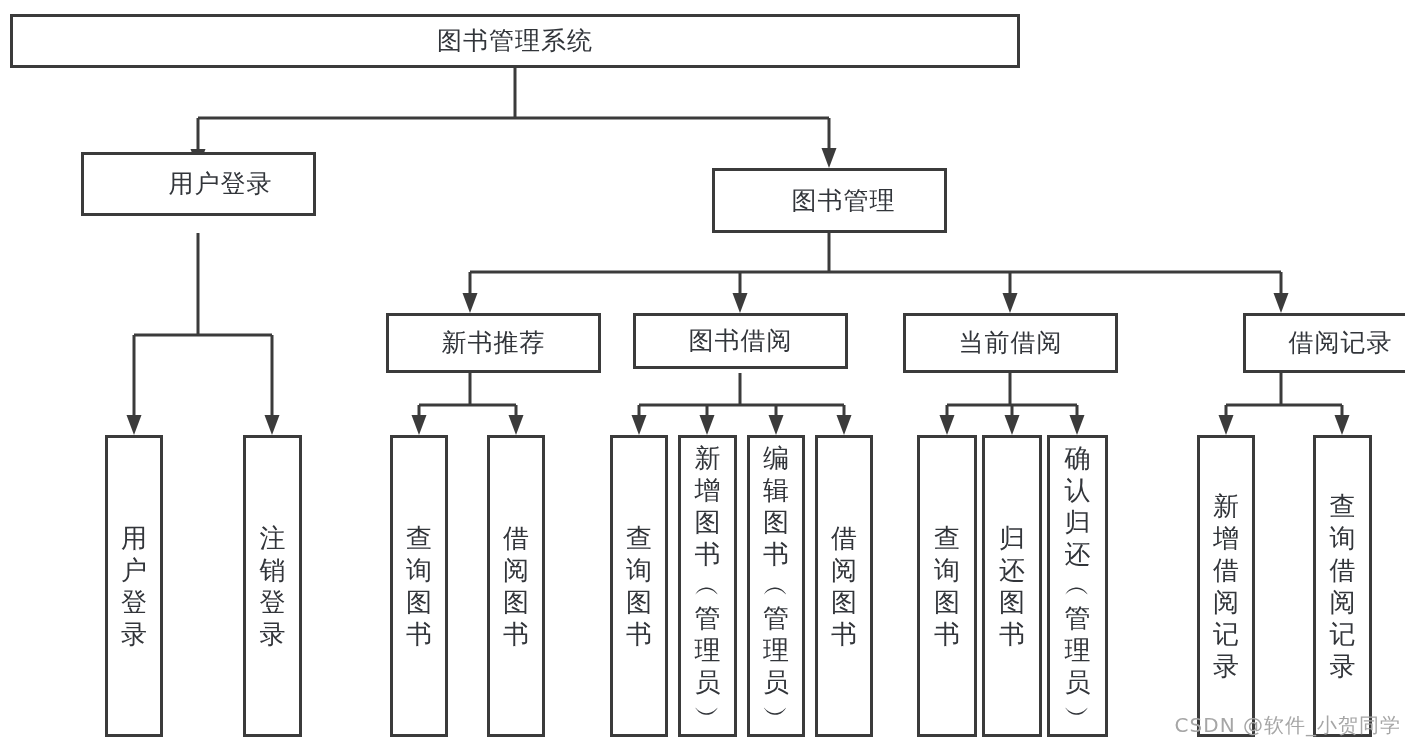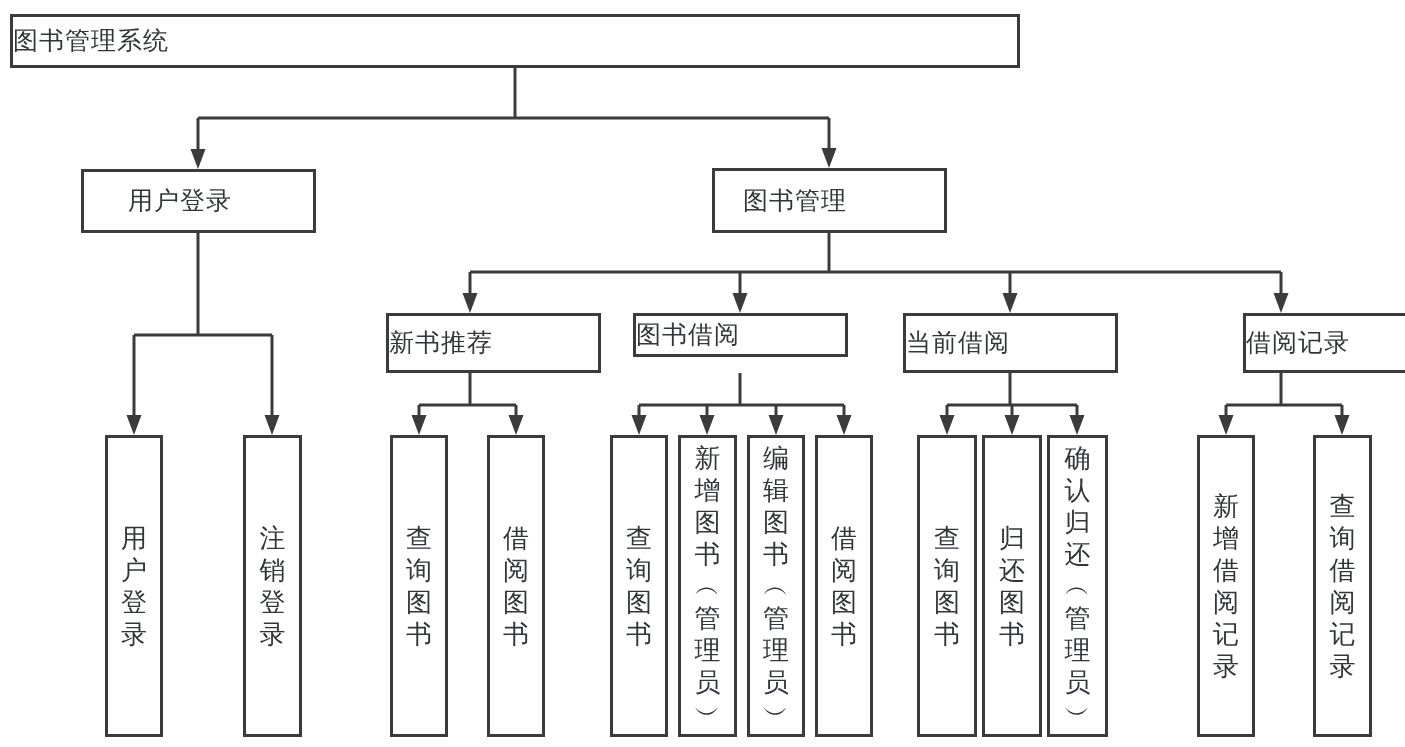--- a/index.html
+++ b/index.html
@@ -15,21 +15,21 @@
     background:var(--bg);
     font-family:"DejaVu Sans",sans-serif;
     overflow:hidden;
   }
   svg.conn{position:absolute;left:0;top:0;z-index:0;}
   .node{
     position:absolute;
     box-sizing:border-box;
     border:3px solid var(--line);
     background:#ffffff;
-    display:flex;align-items:center;
+    display:flex;align-items:center;justify-content:center;
     color:var(--text);
     z-index:1;
   }
   .hlabel{
     font-size:25px;
     letter-spacing:1px;
     white-space:nowrap;
     line-height:1.1;
   }
   .vlabel{
@@ -102,33 +102,34 @@
       <polygon points="939.5,415 954.5,415 947,435" fill="#3b3b3b"></polygon>
       <line x1="1012" y1="405" x2="1012" y2="419" stroke="#3b3b3b" stroke-width="3"></line>
       <polygon points="1004.5,415 1019.5,415 1012,435" fill="#3b3b3b"></polygon>
       <line x1="1077" y1="405" x2="1077" y2="419" stroke="#3b3b3b" stroke-width="3"></line>
       <polygon points="1069.5,415 1084.5,415 1077,435" fill="#3b3b3b"></polygon>
       <line x1="1226" y1="405" x2="1226" y2="419" stroke="#3b3b3b" stroke-width="3"></line>
       <polygon points="1218.5,415 1233.5,415 1226,435" fill="#3b3b3b"></polygon>
       <line x1="1342" y1="405" x2="1342" y2="419" stroke="#3b3b3b" stroke-width="3"></line>
       <polygon points="1334.5,415 1349.5,415 1342,435" fill="#3b3b3b"></polygon>
     </svg>
+  <div class="watermark">CSDN @软件_小贺同学</div>
 <div class="node" style="left: 10px; top: 14px; width: 1010px; height: 54px;">
       <span class="hlabel">图书管理系统</span>
     </div>
-    <div class="node" style="left: 81px; top: 169px; width: 235px; height: 64px; padding-left: 44px;">
+    <div class="node" style="left: 81px; top: 152px; width: 235px; height: 64px; padding-left: 44px;">
       <span class="hlabel">用户登录</span>
     </div>
     <div class="node" style="left: 712px; top: 168px; width: 235px; height: 65px; padding-left: 28px;">
       <span class="hlabel">图书管理</span>
     </div>
     <div class="node" style="left: 363px; top: 313px; width: 215px; height: 60px; margin-left: 23px;">
       <span class="hlabel">新书推荐</span>
     </div>
-    <div class="node" style="left: 633px; top: 313px; width: 215px; height: 44px;">
+    <div class="node" style="left: 633px; top: 313px; width: 215px; height: 56px;">
       <span class="hlabel">图书借阅</span>
     </div>
     <div class="node" style="left: 903px; top: 313px; width: 215px; height: 60px;">
       <span class="hlabel">当前借阅</span>
     </div>
     <div class="node" style="left: 1243px; top: 313px; width: 195px; height: 60px;">
       <span class="hlabel">借阅记录</span>
     </div>
     <div class="node" style="left: 105px; top: 435px; width: 58px; height: 302px;">
       <span class="vlabel">

